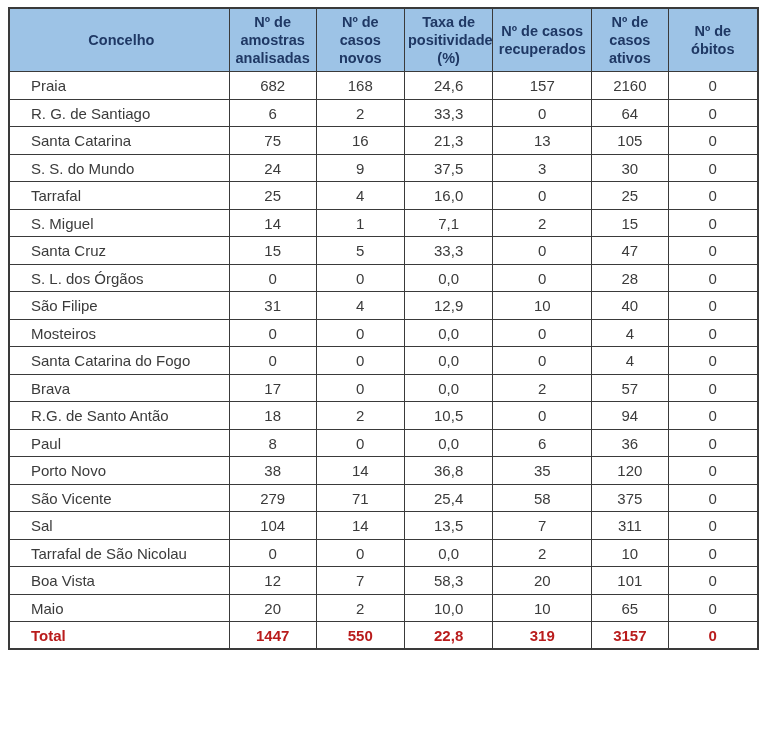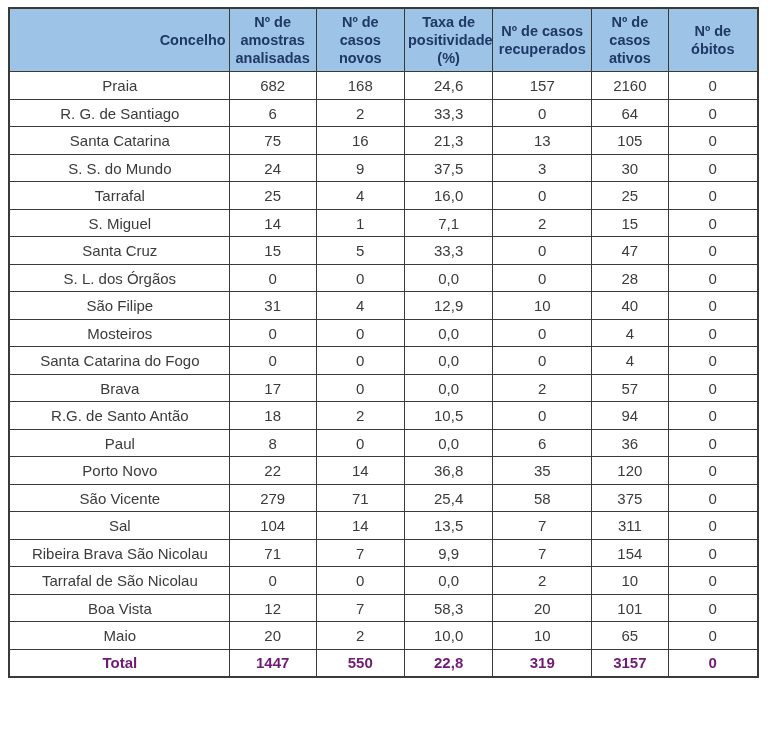--- a/index.html
+++ b/index.html
@@ -15,29 +15,29 @@
   .data-table th, .data-table td {
     border: 1.5px solid #3a3a3a; box-sizing: border-box;
     overflow: hidden;
   }
   .data-table thead th {
     background: #9dc3e6; color: #1f3864; font-weight: bold;
     font-size: 14.5px; line-height: 1.25; text-align: center;
     padding: 4px 3px; height: 56px; vertical-align: middle;
   }
   .data-table thead th.col-concelho {
-    text-align: right; padding-left: 7px; vertical-align: middle;
+    text-align: center; padding-left: 7px; vertical-align: middle;
   }
   .data-table td {
     color: #3b3b3b; font-size: 15px; height: 27.5px;
     padding: 2px 4px; vertical-align: middle;
   }
-  .data-table td.name { text-align: center; padding-left: 5px; }
+  .data-table td.name { text-align: left; padding-left: 21px; }
   .data-table td.num  { text-align: center; }
-  .data-table tr.total-row td { font-weight: bold; color: #701a75; }
+  .data-table tr.total-row td { font-weight: bold; color: #b91c1c; }
   col.c-concelho    { width: 29.4%; }
   col.c-amostras    { width: 11.6%; }
   col.c-novos       { width: 11.8%; }
   col.c-taxa        { width: 11.8%; }
   col.c-recuperados { width: 13.2%; }
   col.c-ativos      { width: 10.2%; }
   col.c-obitos      { width: 12.0%; }
 </style>
 </head>
 <body>
@@ -186,21 +186,21 @@
     <td class="name">Paul</td>
     <td class="num">8</td>
     <td class="num">0</td>
     <td class="num">0,0</td>
     <td class="num">6</td>
     <td class="num">36</td>
     <td class="num">0</td>
   </tr>
         <tr>
     <td class="name">Porto Novo</td>
-    <td class="num">22</td>
+    <td class="num">38</td>
     <td class="num">14</td>
     <td class="num">36,8</td>
     <td class="num">35</td>
     <td class="num">120</td>
     <td class="num">0</td>
   </tr>
         <tr>
     <td class="name">São Vicente</td>
     <td class="num">279</td>
     <td class="num">71</td>
@@ -209,29 +209,20 @@
     <td class="num">375</td>
     <td class="num">0</td>
   </tr>
         <tr>
     <td class="name">Sal</td>
     <td class="num">104</td>
     <td class="num">14</td>
     <td class="num">13,5</td>
     <td class="num">7</td>
     <td class="num">311</td>
-    <td class="num">0</td>
-  </tr>
-        <tr>
-    <td class="name">Ribeira Brava São Nicolau</td>
-    <td class="num">71</td>
-    <td class="num">7</td>
-    <td class="num">9,9</td>
-    <td class="num">7</td>
-    <td class="num">154</td>
     <td class="num">0</td>
   </tr>
         <tr>
     <td class="name">Tarrafal de São Nicolau</td>
     <td class="num">0</td>
     <td class="num">0</td>
     <td class="num">0,0</td>
     <td class="num">2</td>
     <td class="num">10</td>
     <td class="num">0</td>

